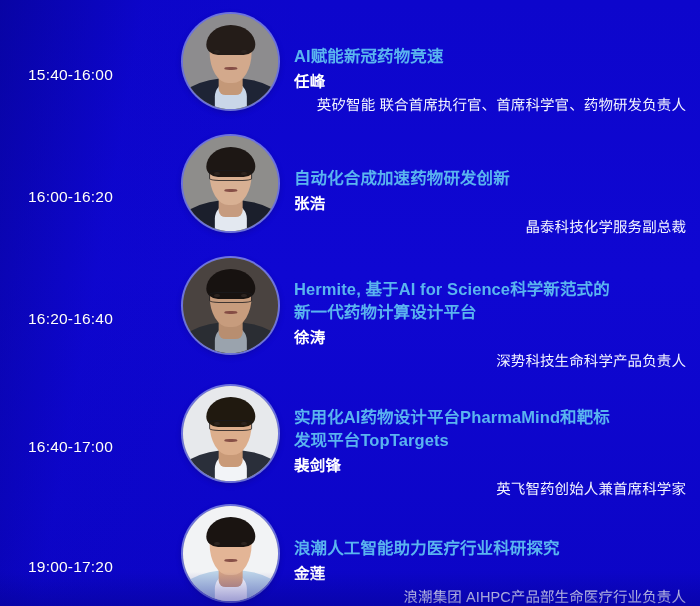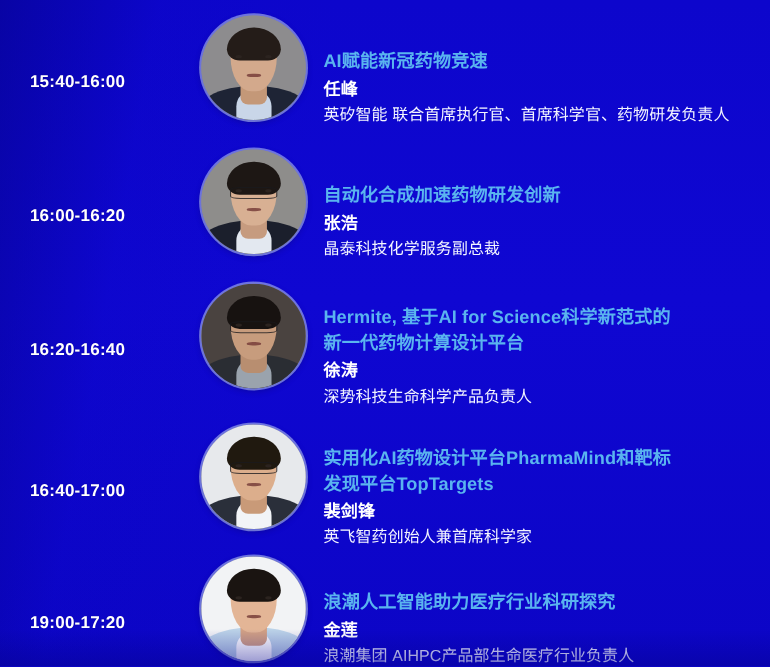--- a/index.html
+++ b/index.html
@@ -51,21 +51,21 @@
     flex: 0 0 183px;
     display: flex;
     align-items: center;
     justify-content: center;
     padding-right: 42px;
     box-sizing: border-box;
   }
   .time-text {
     color: #ffffff;
     font-size: 15.5px;
-    font-weight: 700;
+    font-weight: 400;
     letter-spacing: 0.2px;
     white-space: nowrap;
     text-shadow: 0 0 1px rgba(0,0,0,0.25);
     margin-top: 28px;
   }
 
   .avatar-col {
     width: 104px;
     flex: 0 0 104px;
     display: flex;
@@ -189,20 +189,21 @@
     margin: 0;
     letter-spacing: 0.2px;
   }
   .speaker-org {
     color: #f2f4ff;
     font-size: 14.5px;
     font-weight: 400;
     line-height: 1.55;
     margin: 1px 0 0 0;
     letter-spacing: 0.1px;
+    text-align: right;
   }
 </style>
 </head>
 <body>
 
 <div class="agenda">
 
   <div class="row row-0">
     <div class="time-col">
       <span class="time-text">15:40-16:00</span>

